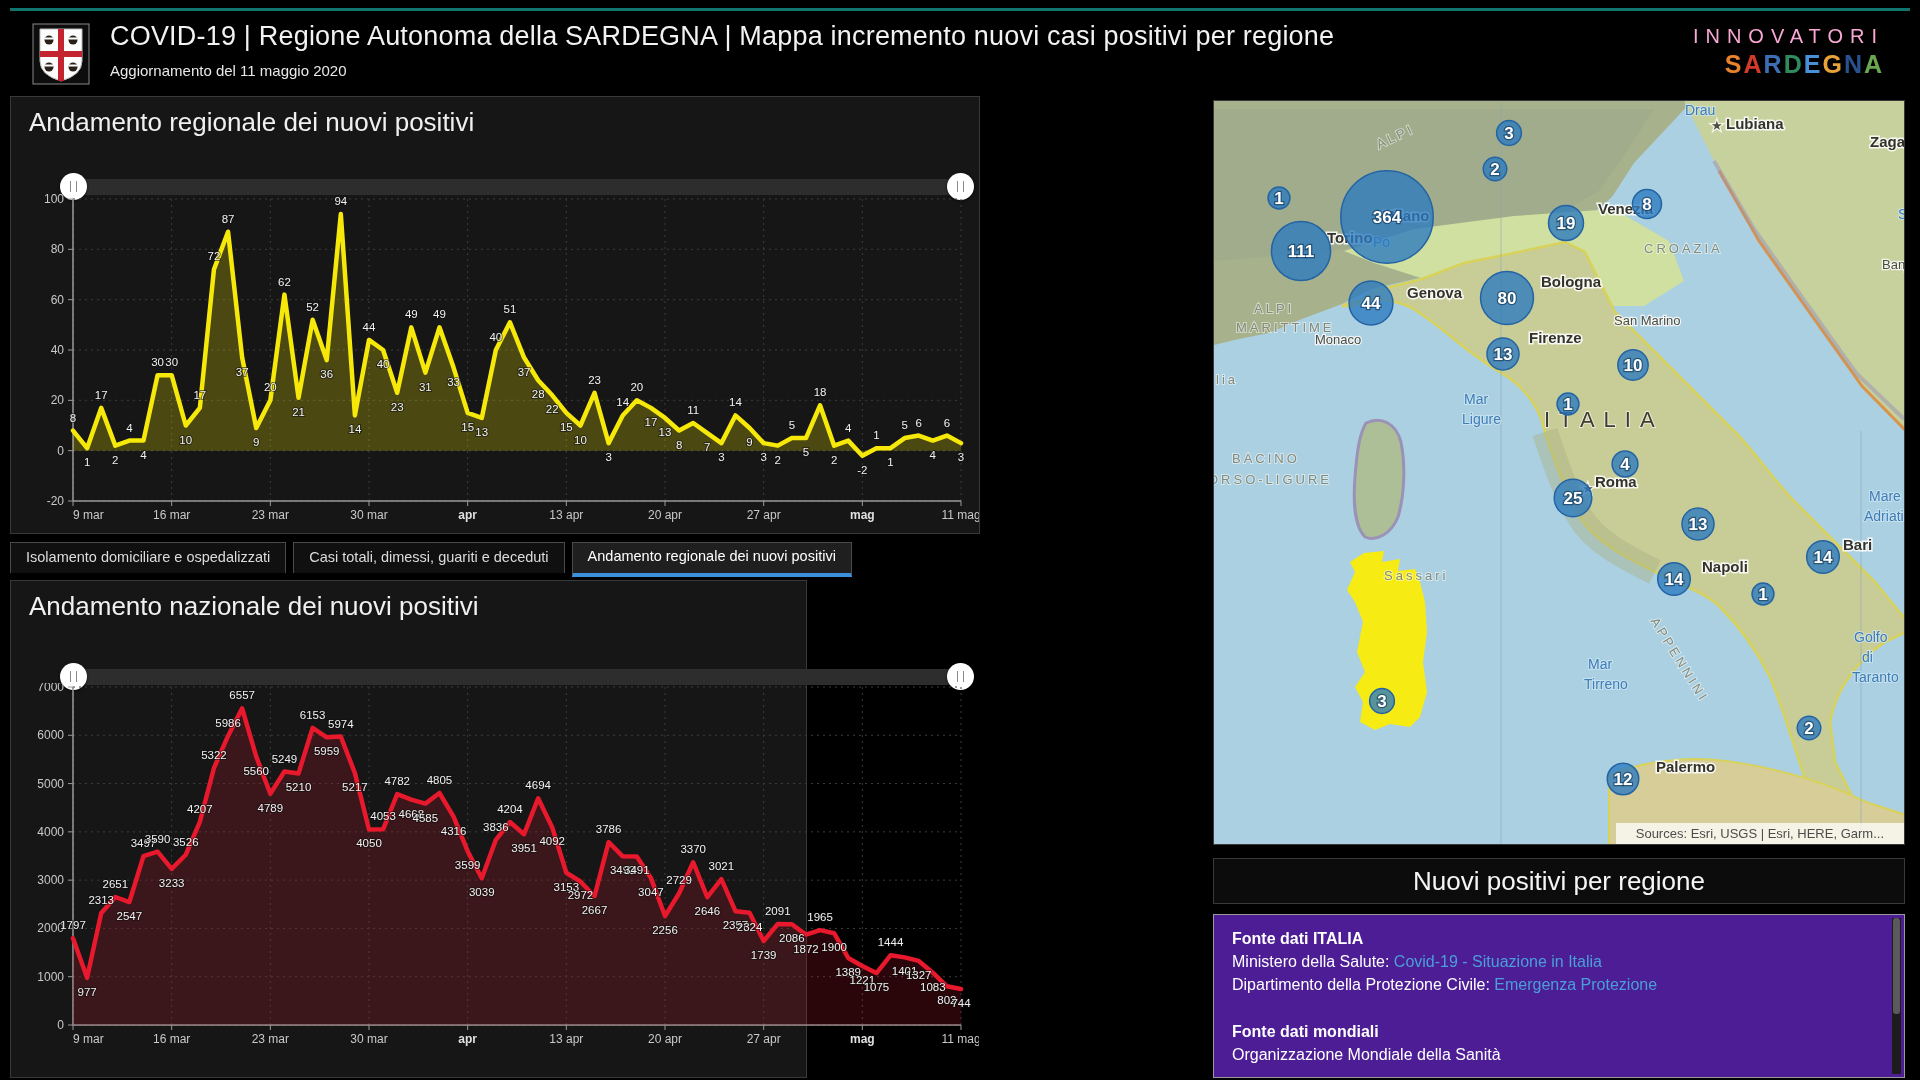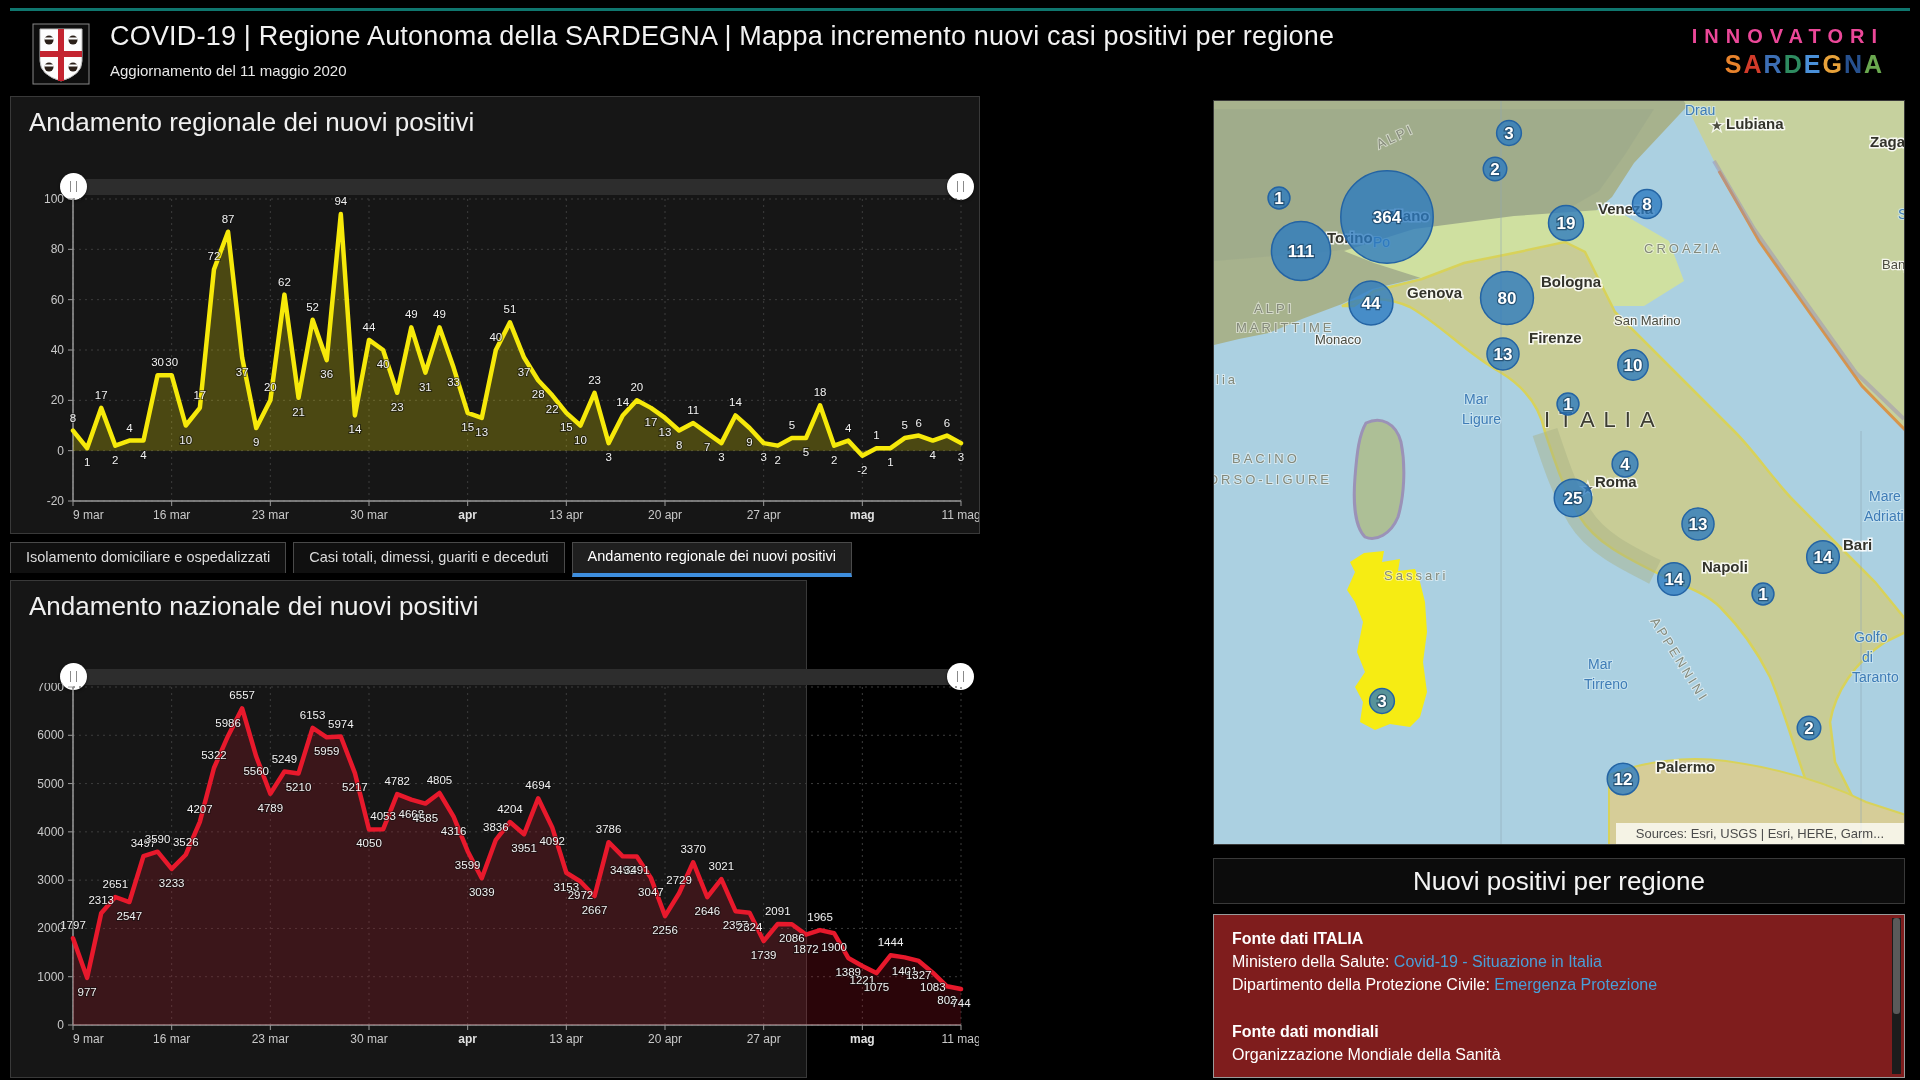--- a/index.html
+++ b/index.html
@@ -4,21 +4,21 @@
 <style>
   html,body{margin:0;padding:0;background:#000;width:1920px;height:1080px;overflow:hidden;
     font-family:"Liberation Sans","DejaVu Sans",sans-serif;color:#fff;}
   
   #header{position:absolute;left:10px;top:8px;right:10px;height:82px;background:#000;border-top:3px solid #0f766e;}
   #crest{position:absolute;left:22px;top:12px;width:58px;height:62px;}
   #titleblock{position:absolute;left:100px;top:10px;}
   #main-title{font-size:27px;font-weight:400;color:#f2f2f2;letter-spacing:.2px;}
   #subtitle{font-size:15px;color:#e8e8e8;margin-top:10px;}
   #brand{position:absolute;right:26px;top:14px;text-align:right;}
-  #brand-line1{font-size:20px;letter-spacing:7px;color:#ec4899;font-weight:700;}
+  #brand-line1{font-size:20px;letter-spacing:7px;color:#f9a8d4;font-weight:400;}
   #brand-line2{font-size:25px;font-weight:bold;letter-spacing:2px;margin-top:2px;}
   
   .panel{position:absolute;background:#161616;border:1px solid #393939;box-sizing:border-box;}
   .chart-title{position:absolute;left:18px;top:10px;font-size:26px;font-weight:300;color:#f0f0f0;}
   .slider{position:absolute;height:16px;background:#2d2d2d;border-radius:8px;}
   .handle{position:absolute;top:-6px;width:27px;height:27px;background:#fff;border-radius:50%;
     box-shadow:0 1px 3px rgba(0,0,0,.6);display:flex;align-items:center;justify-content:center;}
   .handle span{display:block;width:5px;height:11px;border-left:1.5px solid #8a8a8a;border-right:1.5px solid #8a8a8a;}
   svg text.ax{fill:#c9c9c9;font-size:12px;font-family:"Liberation Sans",sans-serif;}
   svg text.axb{font-weight:bold;fill:#e0e0e0;}
@@ -35,21 +35,21 @@
   text.mcity{font-size:15px;fill:#33332b;font-weight:bold;paint-order:stroke;stroke:rgba(255,255,255,.85);stroke-width:3px;}
   text.msmall{font-size:13px;fill:#4c4c40;paint-order:stroke;stroke:rgba(255,255,255,.8);stroke-width:2.5px;}
   text.msea{font-size:14px;fill:#3f7cb6;paint-order:stroke;stroke:rgba(210,233,245,.7);stroke-width:2px;}
   text.mgeo{font-size:13px;fill:#84897a;letter-spacing:3px;paint-order:stroke;stroke:rgba(255,255,255,.5);stroke-width:2px;}
   text.mbig{font-size:22px;fill:#3d3d32;letter-spacing:9px;paint-order:stroke;stroke:rgba(255,255,255,.6);stroke-width:2px;}
   text.bub{font-size:17px;fill:#fff;font-weight:bold;text-anchor:middle;paint-order:stroke;stroke:rgba(10,40,70,.55);stroke-width:2.5px;}
   
   #map-title-bar{position:absolute;left:1213px;top:858px;width:692px;height:46px;background:#0c0c0c;
     border:1px solid #393939;box-sizing:border-box;display:flex;align-items:center;justify-content:center;}
   #map-title-bar div{font-size:26px;font-weight:300;color:#f5f5f5;}
-  #sources-panel{position:absolute;left:1213px;top:914px;width:692px;height:164px;background:#7f1d1d;
+  #sources-panel{position:absolute;left:1213px;top:914px;width:692px;height:164px;background:#4c1d95;
     border:1px solid #9a9a9a;box-sizing:border-box;padding:12px 18px;font-size:16px;line-height:1.45;}
   #sources-panel b{font-size:16px;}
   #sources-panel a{color:#4a9fd8;text-decoration:none;cursor:pointer;}
   #src-scrollbar{position:absolute;right:3px;top:3px;width:9px;height:156px;background:#1c1c1c;}
   #src-thumb{position:absolute;left:1px;top:0;width:7px;height:96px;background:#5a5a5a;border-radius:3px;}
 </style>
 </head>
 <body>
 
 <div id="header">

